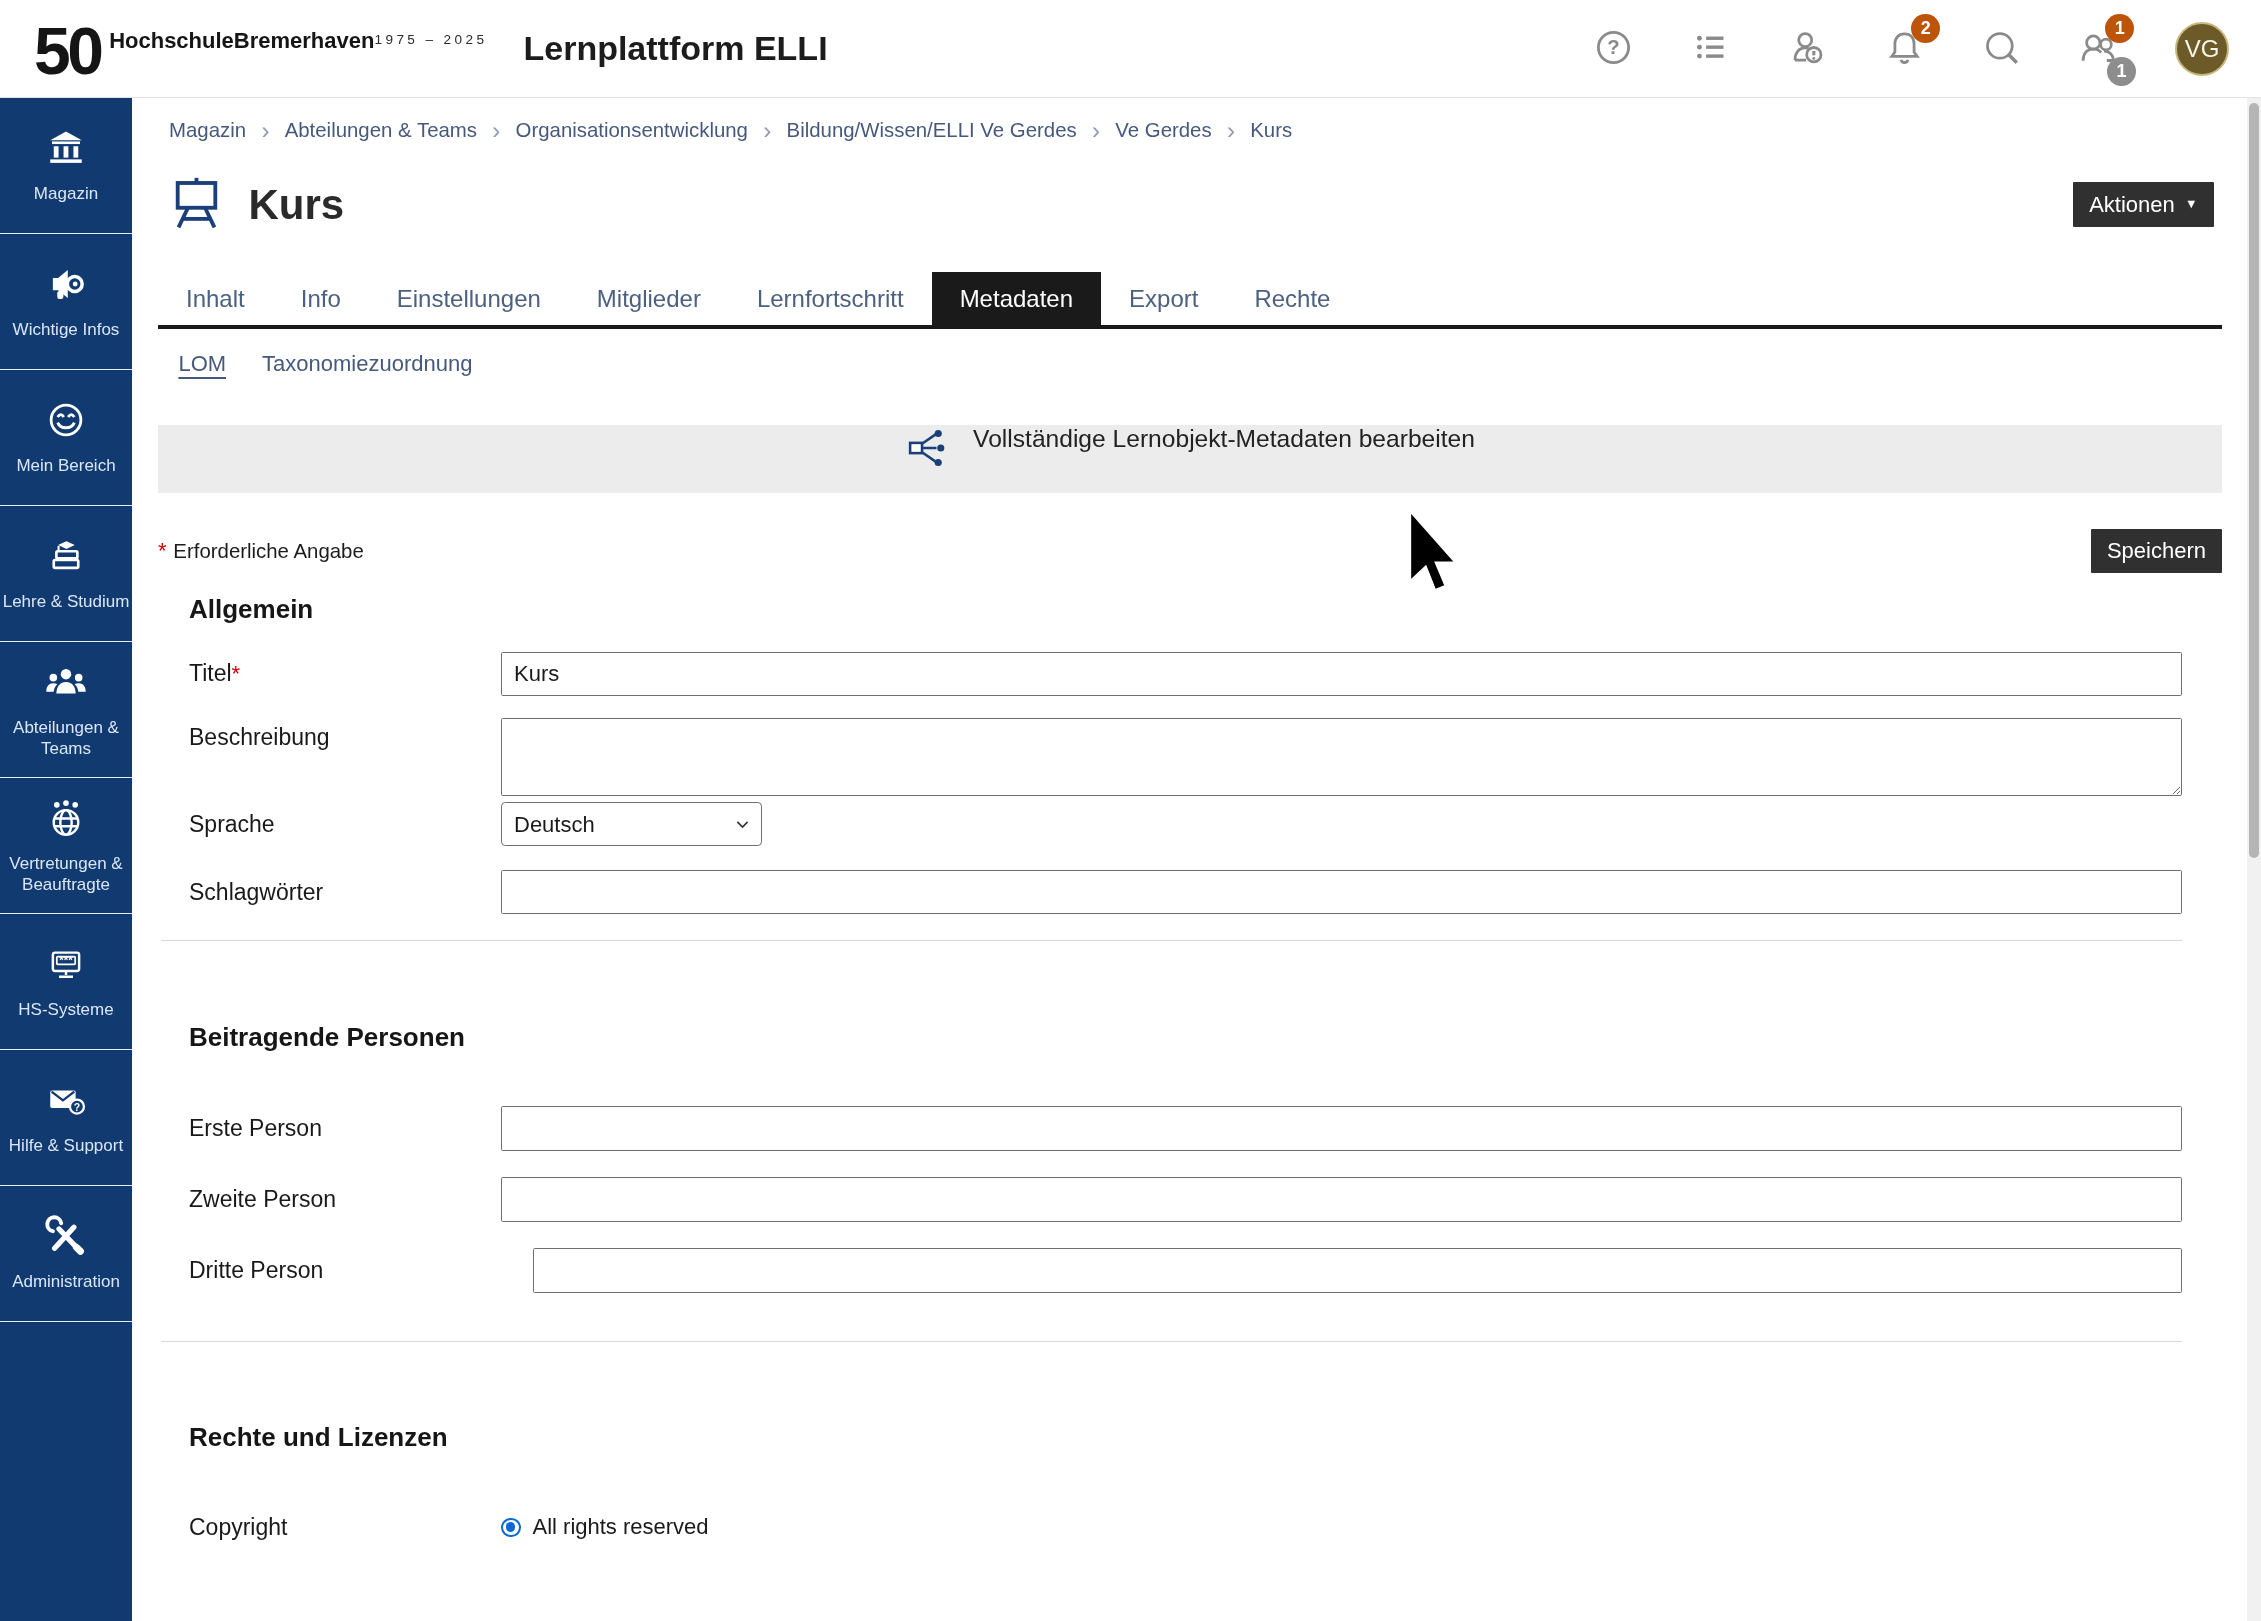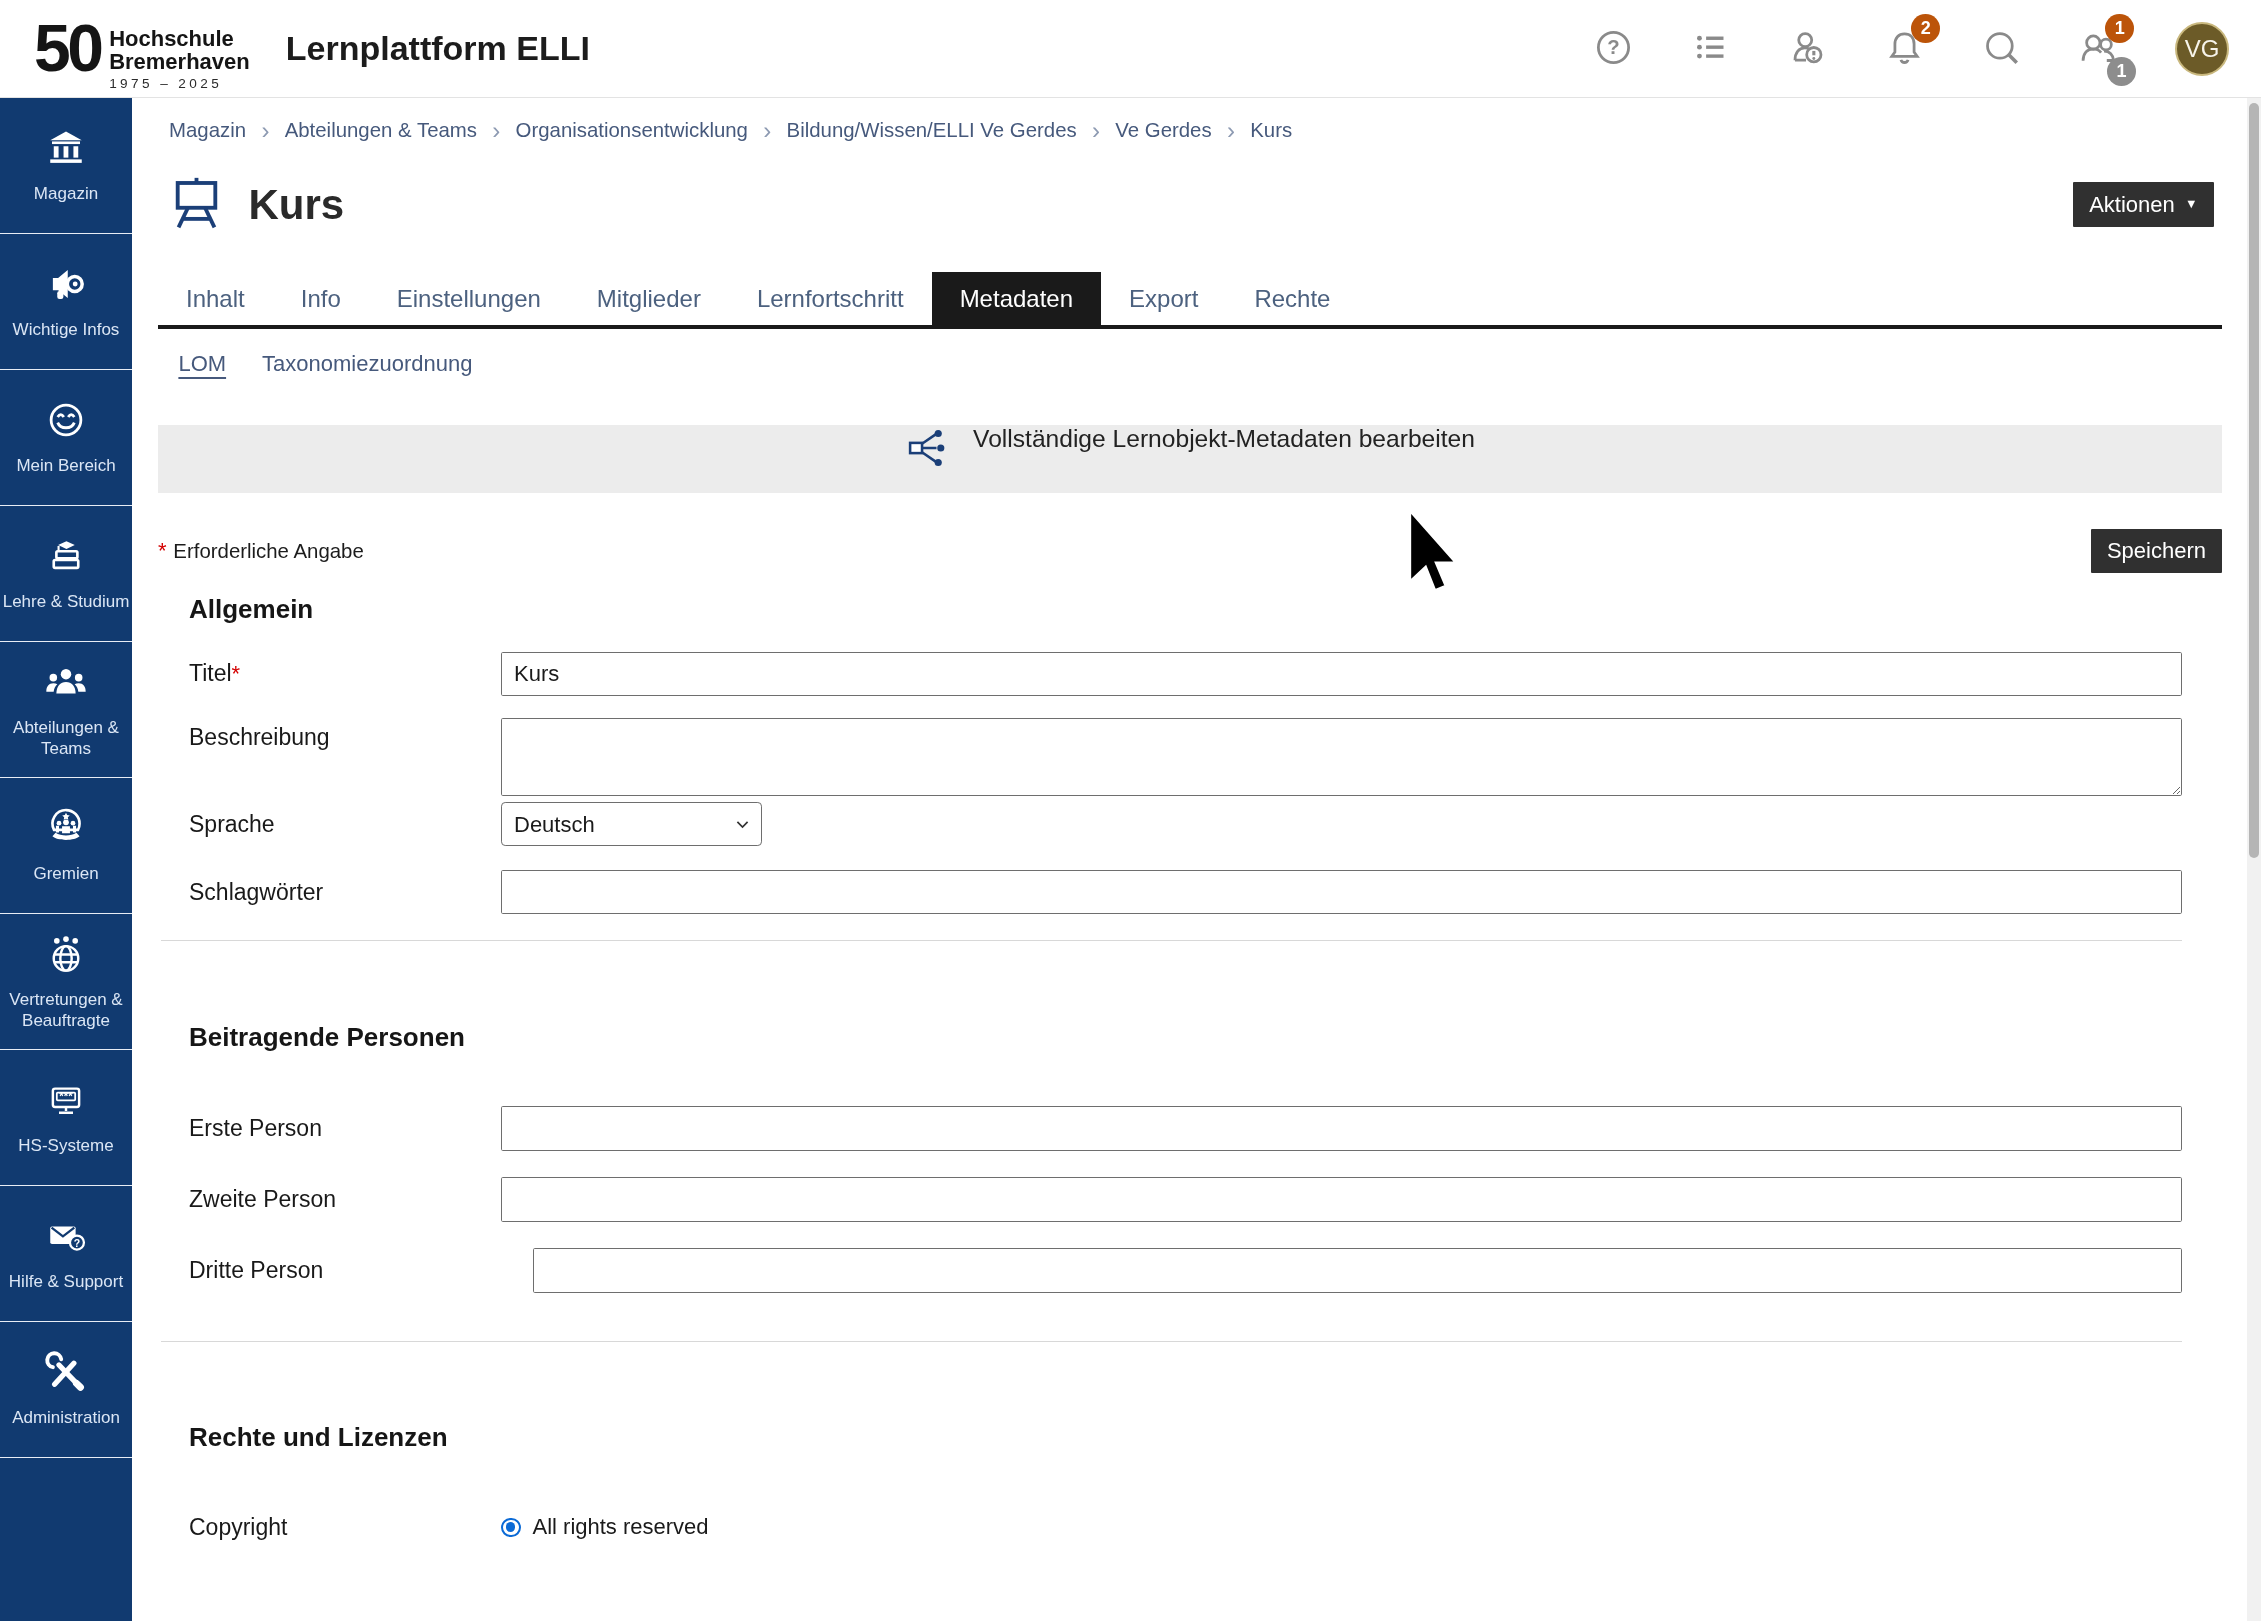--- a/index.html
+++ b/index.html
@@ -5,21 +5,21 @@
   * { margin:0; padding:0; box-sizing:border-box; }
   html,body { width:2261px; height:1621px; overflow:hidden; background:#fff;
     font-family:"Liberation Sans","DejaVu Sans",sans-serif; color:#191919; }
   .screen{ position:relative; width:2261px; height:1621px; }
 
   
   header{ height:98px; background:#fff; display:flex; align-items:center;
     border-bottom:0.8px solid #e3e3e3; position:relative; z-index:5;}
   .logo{ display:flex; align-items:flex-start; margin:5.1px 0 0 34px; }
   .logo-50{ font-size:66px; font-weight:bold; color:#151515; line-height:75px; letter-spacing:-3.4px;}
-  .logo-txt{ margin:15.3px 0 0 8.5px; display:flex; flex-direction:column;}
+  .logo-txt{ margin:15.3px 0 0 8.5px; display:flex; flex-direction:row;}
   .logo-txt .l{ font-size:22px; font-weight:bold; color:#151515; line-height:23px;}
   .logo-years{ font-size:13.6px; color:#2b2b2b; letter-spacing:3.4px; margin-top:3.4px;}
   .app-title{ font-size:34px; font-weight:bold; color:#1c1c1c; margin-left:36px; }
   .hicons{ margin-left:auto; margin-right:32px; display:flex; align-items:center; gap:56px; }
   .hicon{ position:relative; width:41px; height:41px; display:flex; align-items:center; justify-content:center; cursor:pointer;}
   .hicon svg{ width:39px; height:39px; stroke:#8a8a8a; fill:none; stroke-width:1.7; }
   .badge{ position:absolute; min-width:29px; height:29px; border-radius:14.4px; background:#bc5409;
     color:#fff; font-size:18px; font-weight:bold; display:flex; align-items:center; justify-content:center;
     top:-13.6px; right:-15.3px; padding:0 5.1px;}
   .badge.gray{ background:#8d8d8d; top:auto; bottom:-17px; right:-17px;}
@@ -241,34 +241,20 @@
               <path d="M13 37c0-8 4.5-13 11-13s11 5 11 13z"></path>
               <circle cx="9.5" cy="19" r="4.3"></circle>
               <path d="M1.5 35c0-6 3-9.5 8-9.5 1.8 0 3.3.4 4.6 1.2-2.4 2.3-3.8 5.2-4.2 8.3z"></path>
               <circle cx="38.5" cy="19" r="4.3"></circle>
               <path d="M46.5 35c0-6-3-9.5-8-9.5-1.8 0-3.3.4-4.6 1.2 2.4 2.3 3.8 5.2 4.2 8.3z"></path>
             </svg>
         </span>
         <span class="sb-label">Abteilungen &amp; Teams</span>
       </div>
 
-      <div class="sb-item">
-        <span>
-          <svg viewBox="0 0 48 48" fill="#fff">
-              <path d="M24 3.5A15.5 15.5 0 0 1 39.5 19c0 2.6-.6 5-1.8 7.1H10.3A15.5 15.5 0 0 1 24 3.5z" fill="none" stroke="#fff" stroke-width="3"></path>
-              <path d="M24 6.5l1.3 2.7 3 .4-2.2 2.1.5 3-2.6-1.4-2.6 1.4.5-3-2.2-2.1 3-.4z"></path>
-              <circle cx="16" cy="18.5" r="2.7"></circle>
-              <circle cx="32" cy="18.5" r="2.7"></circle>
-              <circle cx="24" cy="17.5" r="3.3"></circle>
-              <path d="M12.5 29v-7.5h3.5V29zM32 29v-7.5h3.5V29zM19.5 30v-8h9v8z"></path>
-              <path d="M8.5 33.5c5.5 5.5 25.5 5.5 31 0l-3.6-4.2c-6.5 4.2-17.3 4.2-23.8 0z"></path>
-            </svg>
-        </span>
-        <span class="sb-label">Gremien</span>
-      </div>
 
       <div class="sb-item">
         <span>
           <svg viewBox="0 0 48 48" fill="none" stroke="#fff" stroke-width="2.8">
               <circle cx="13.5" cy="9" r="3.2" fill="#fff" stroke="none"></circle>
               <circle cx="24" cy="7" r="3.2" fill="#fff" stroke="none"></circle>
               <circle cx="34.5" cy="9" r="3.2" fill="#fff" stroke="none"></circle>
               <circle cx="24" cy="29" r="14"></circle>
               <ellipse cx="24" cy="29" rx="6.5" ry="14"></ellipse>
               <path d="M10.6 24.5h26.8M10.6 33.5h26.8"></path>

